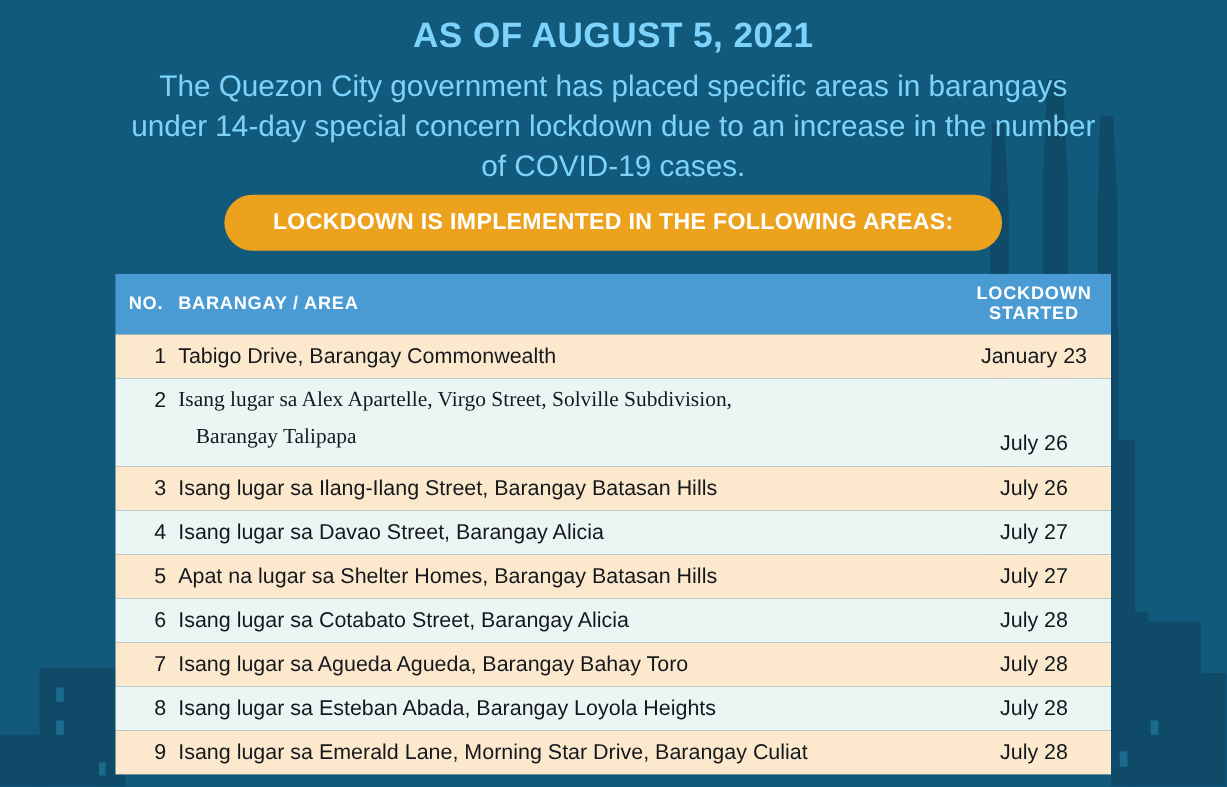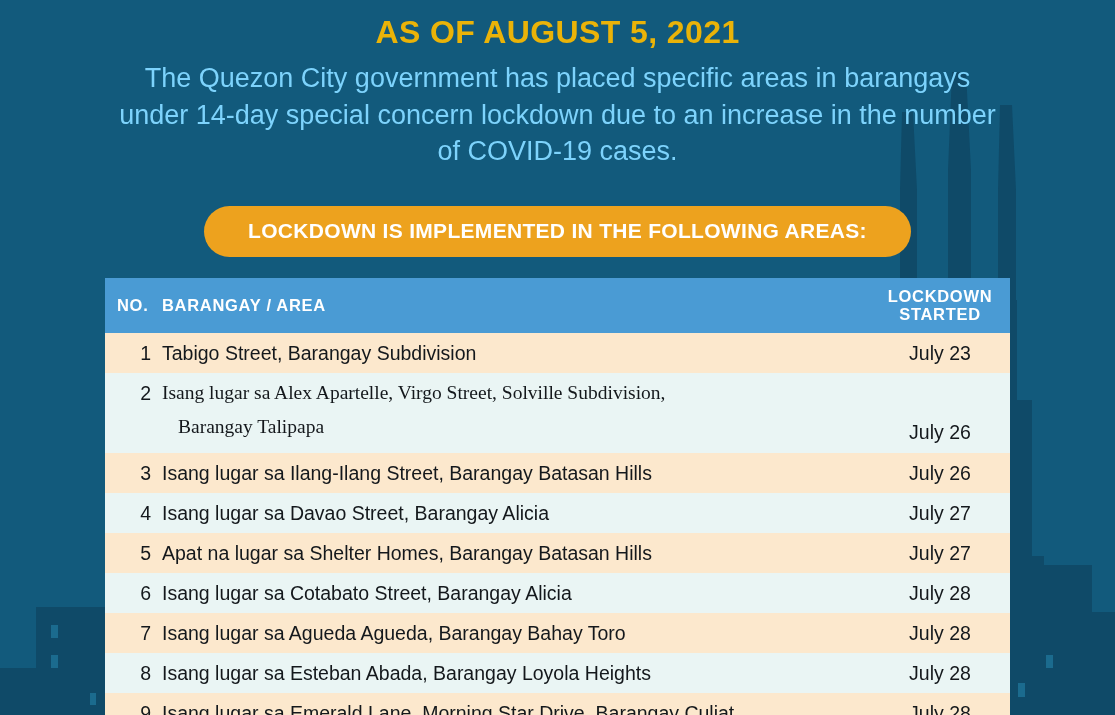--- a/index.html
+++ b/index.html
@@ -32,39 +32,39 @@
     height: 715px;
   }
 
   
   .header-block {
     padding-top: 12px;
     text-align: center;
   }
 
   .main-title {
-    color: #eab308;
+    color: #7dd3fc;
     font-size: 32px;
     font-weight: bold;
     letter-spacing: 0.4px;
     line-height: 1.25;
   }
 
   .subtitle {
     color: #7dd3fc;
     font-size: 27px;
     font-weight: 400;
     line-height: 1.36;
     width: 900px;
     margin: 8px auto 0 auto;
   }
 
   
   .banner-wrap {
-    margin-top: 36px;
+    margin-top: 7px;
     display: flex;
     justify-content: center;
   }
 
   .banner {
     background: #eda21e;
     color: #ffffff;
     font-size: 21px;
     font-weight: bold;
     letter-spacing: 0.3px;
@@ -218,22 +218,22 @@
       <div class="c-area">BARANGAY / AREA</div>
       <div class="c-date">
         <span>LOCKDOWN</span><br>
         <span>STARTED</span>
       </div>
     </div>
 
     <div id="tbody">
         <div class="trow body-row row-odd">
           <div class="c-no">1</div>
-          <div class="c-area"><span>Tabigo Street, Barangay Subdivision</span></div>
-          <div class="c-date">July 23</div>
+          <div class="c-area"><span>Tabigo Drive, Barangay Commonwealth</span></div>
+          <div class="c-date">January 23</div>
         </div>
         <div class="trow body-row row-even tall">
           <div class="c-no">2</div>
           <div class="c-area"><span>Isang lugar sa Alex Apartelle, Virgo Street, Solville Subdivision,</span><span class="line2">Barangay Talipapa</span></div>
           <div class="c-date">July 26</div>
         </div>
         <div class="trow body-row row-odd">
           <div class="c-no">3</div>
           <div class="c-area"><span>Isang lugar sa Ilang-Ilang Street, Barangay Batasan Hills</span></div>
           <div class="c-date">July 26</div>

